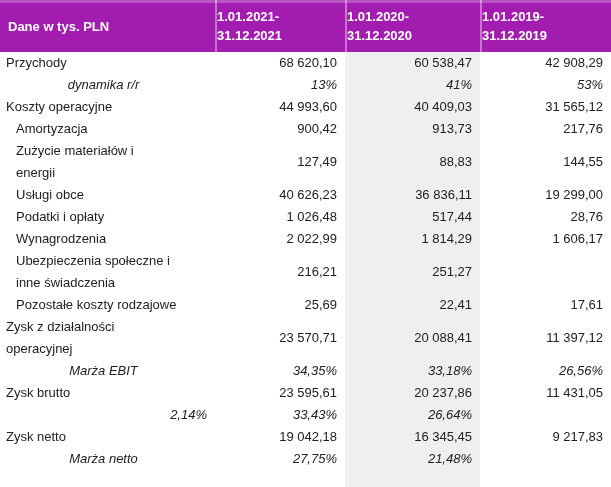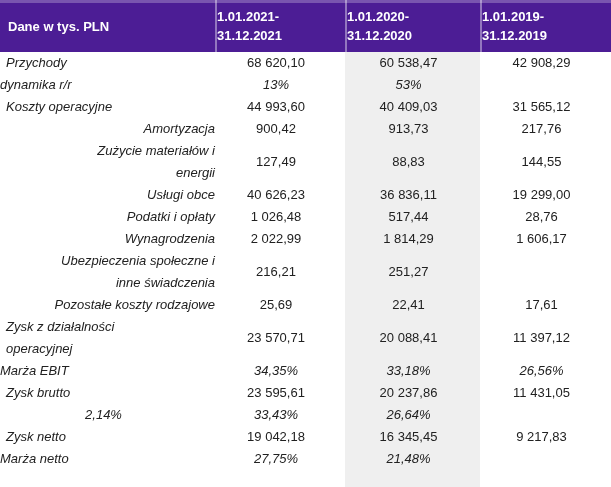--- a/index.html
+++ b/index.html
@@ -2,33 +2,33 @@
 <html><head>
 <meta charset="utf-8">
 <style>
   html,body{margin:0;padding:0;background:#fff;}
   body{font-family:"Liberation Sans","DejaVu Sans",sans-serif;color:#212121;}
   .table-wrap{position:relative;width:611px;height:487px;background:#fff;overflow:hidden;}
   
   .gray-band{position:absolute;left:345px;top:52px;width:135px;bottom:0;background:#EFEFEF;z-index:0;}
   
   .header{position:relative;z-index:1;display:grid;grid-template-columns:215px 130px 135px 131px;
-          height:52px;background:#4c1d95;color:#fff;
+          height:52px;background:#a21caf;color:#fff;
           box-shadow:inset 0 3px 0 rgba(255,255,255,0.25);}
   .hcell{display:flex;flex-direction:column;justify-content:center;font-weight:700;font-size:13px;line-height:19px;}
   .hlabel{padding-left:8px;align-items:flex-start;}
   .hcol{padding-right:8px;border-left:2px solid rgba(255,255,255,0.40);}
   
   .tbody{position:relative;z-index:1;}
   .row{display:grid;grid-template-columns:215px 130px 135px 131px;align-items:center;min-height:22px;}
   .cell{font-size:13px;line-height:22px;}
-  .lbl{white-space:pre-line;padding-left:6px;font-style:italic;}
-  .lbl-sub{padding-left:16px;text-align:right;}
-  .lbl-it{font-style:italic;text-align:left;padding-right:8px;padding-left:0;}
-  .val{text-align:center;padding-right:8px;}
+  .lbl{white-space:pre-line;padding-left:6px;}
+  .lbl-sub{padding-left:16px;}
+  .lbl-it{font-style:italic;text-align:center;padding-right:8px;padding-left:0;}
+  .val{text-align:right;padding-right:8px;}
   .row.it .val{font-style:italic;}
 </style>
 </head>
 <body>
 
 <div class="table-wrap">
   <div class="gray-band"></div>
 
   <div class="header">
     <div class="hcell hlabel">Dane w tys. PLN</div>
@@ -51,20 +51,21 @@
     <div class="row">
       <div class="cell lbl">Przychody</div>
       <div class="cell val">68 620,10</div>
       <div class="cell val">60 538,47</div>
       <div class="cell val">42 908,29</div>
     </div>
 
     <div class="row it">
       <div class="cell lbl lbl-it">dynamika r/r</div>
       <div class="cell val">13%</div>
+      <div class="cell val">41%</div>
       <div class="cell val">53%</div>
     </div>
 
     <div class="row">
       <div class="cell lbl">Koszty operacyjne</div>
       <div class="cell val">44 993,60</div>
       <div class="cell val">40 409,03</div>
       <div class="cell val">31 565,12</div>
     </div>
 

